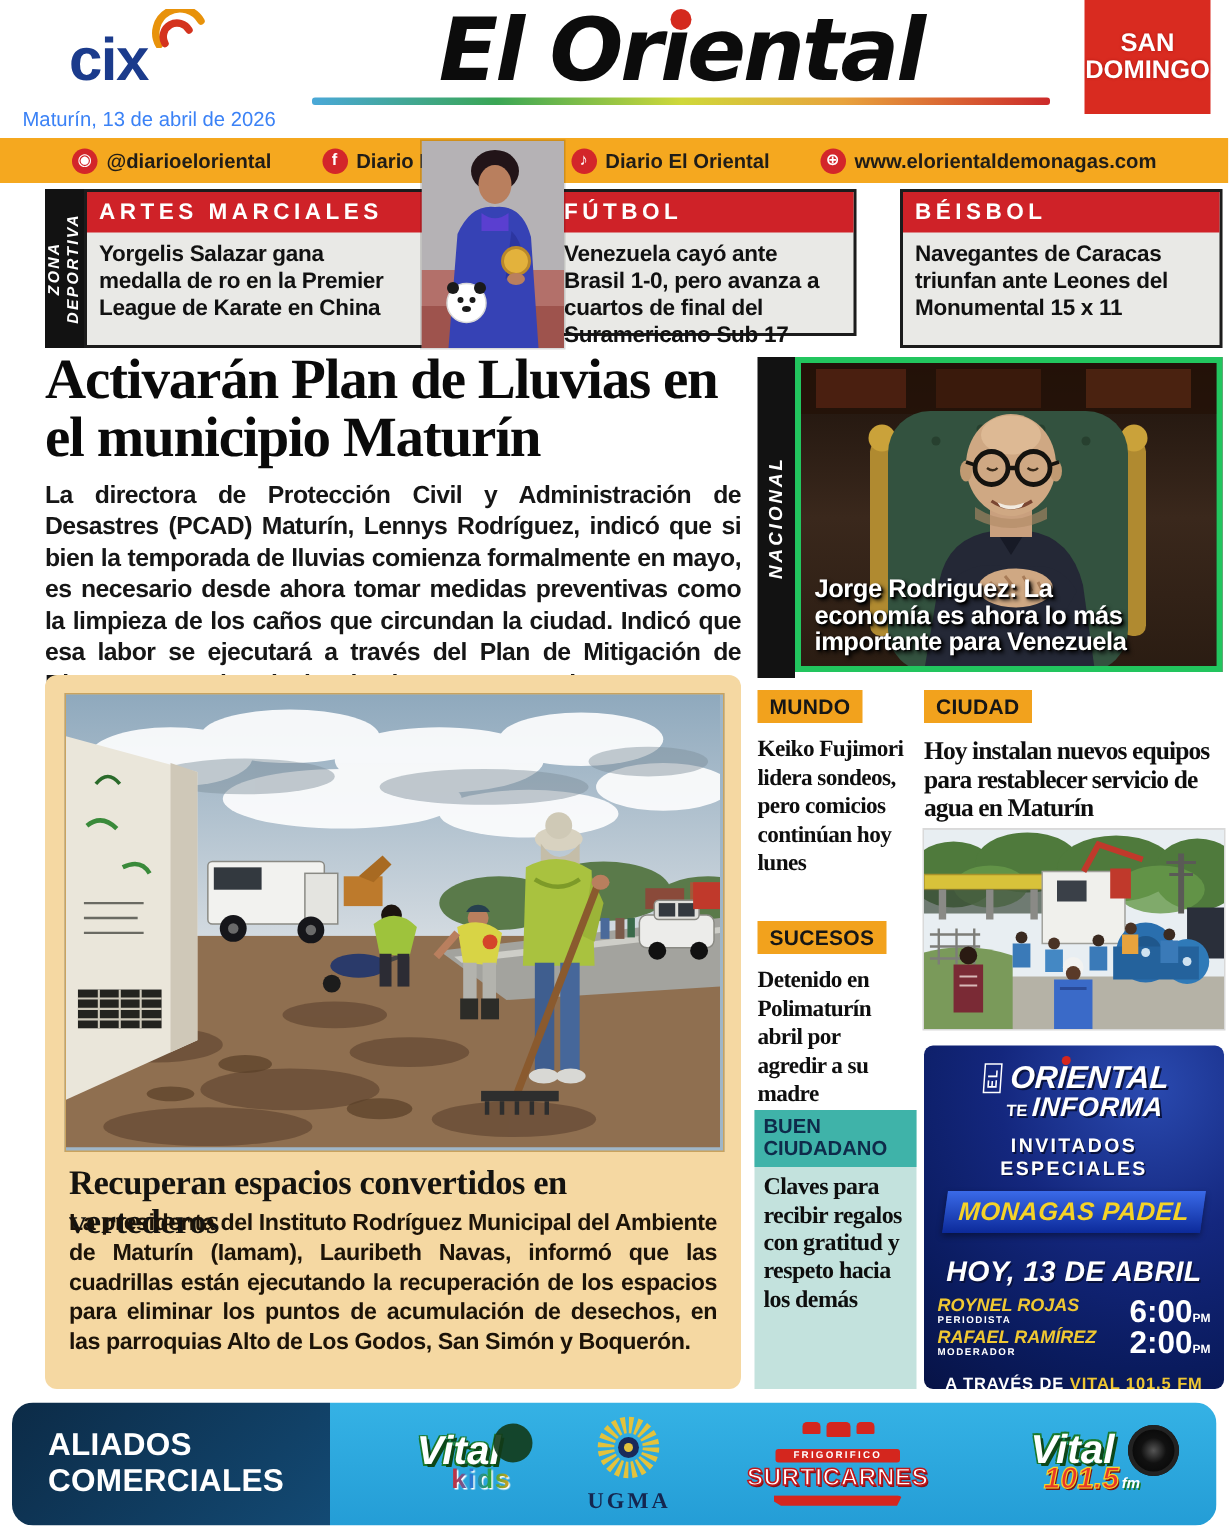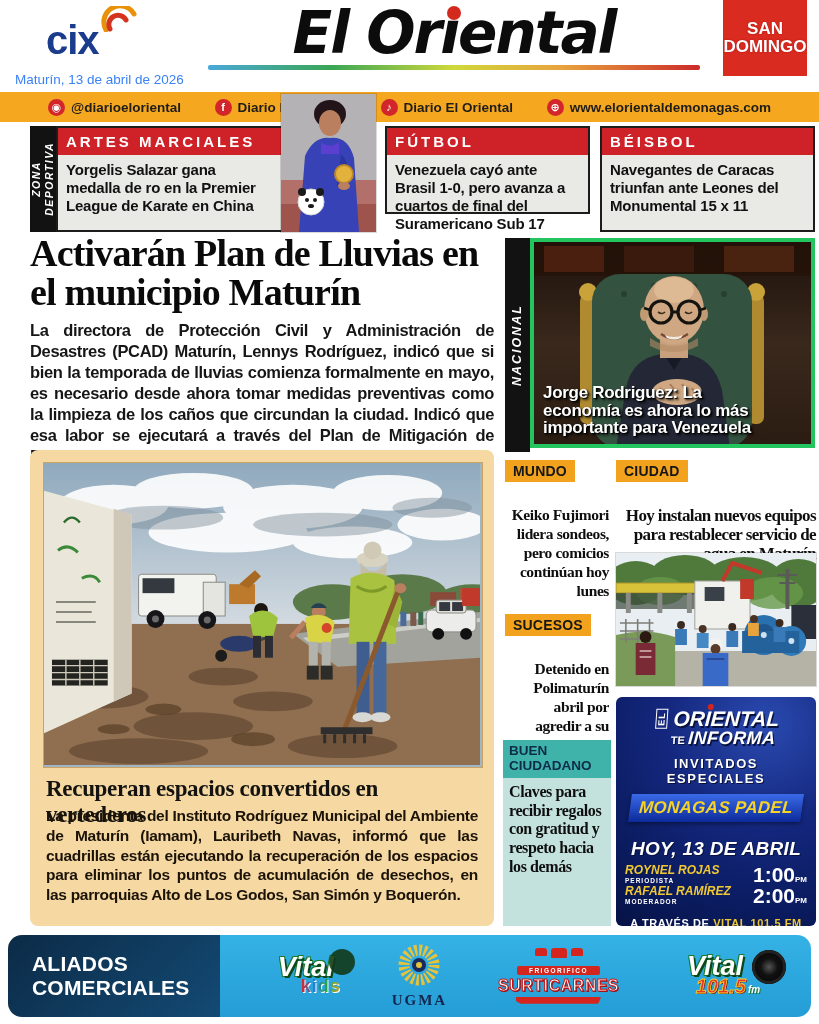--- a/index.html
+++ b/index.html
@@ -31,21 +31,21 @@
      justify-content:center;font-size:11px;font-weight:700;line-height:1;}
   .soc-label{font-size:13.5px;font-weight:800;color:#201d18;}
 
   
   .vstrip{background:#121212;display:flex;align-items:center;justify-content:center;}
   .vtext{writing-mode:vertical-rl;transform:rotate(180deg);color:#fff;font-weight:800;font-style:italic;
      font-size:10.5px;letter-spacing:1.5px;line-height:1.25;white-space:pre;text-align:center;}
   .zona{left:30px;top:126px;width:26px;height:106px;}
   .sport-box{border:2px solid #1c1c1c;background:#e9e9e6;box-sizing:border-box;}
   .sport-box1{left:56px;top:126px;width:320px;height:106px;}
-  .sport-box2{left:385px;top:126px;width:205px;height:88px;}
+  .sport-box2{left:366px;top:126px;width:205px;height:98px;}
   .sport-box3{left:600px;top:126px;width:215px;height:106px;}
   .sport-head{background:#cf2228;color:#fff;font-weight:800;font-size:15px;letter-spacing:3px;padding:5px 8px;}
   .sport-body{padding:6px 8px;font-weight:800;font-size:15px;line-height:1.2;color:#111;letter-spacing:-.2px;}
   .sport-box1 .sport-body{padding-right:102px;}
   .athlete-photo{left:281px;top:94px;width:95px;height:138px;z-index:5;box-shadow:0 0 0 1px rgba(0,0,0,.15);}
 
   
   .main-headline{left:30px;top:234px;width:464px;font-size:38px;font-weight:900;line-height:1.02;
      letter-spacing:-.8px;color:#0a0a0a;}
   .main-lead{left:30px;top:320px;width:464px;font-size:16.5px;font-weight:700;line-height:1.27;
@@ -61,21 +61,21 @@
 
   
   .tan-box{left:30px;top:450px;width:464px;height:476px;background:#f5d8a2;border-radius:8px;}
   .main-photo{position:absolute;left:13px;top:12px;width:438px;height:304px;border:1px solid #c9a35f;overflow:hidden;background:#9fb6c8;}
   .sec-headline{position:absolute;left:16px;top:326px;width:432px;font-size:23px;font-weight:900;letter-spacing:-.3px;color:#141310;}
   .sec-body{position:absolute;left:16px;top:356px;width:432px;font-size:15.5px;font-weight:700;line-height:1.28;
      letter-spacing:-.3px;text-align:justify;color:#1c1308;}
 
   
   .cat-chip{display:inline-block;background:#f2a21d;color:#161616;font-weight:800;font-size:14px;padding:3px 8px;letter-spacing:.2px;}
-  .rail-headline{margin-top:24px;font-weight:800;font-size:15.5px;line-height:1.22;letter-spacing:-.4px;color:#0e0e0e;text-align:right;}
+  .rail-headline{margin-top:9px;font-weight:800;font-size:15.5px;line-height:1.22;letter-spacing:-.4px;color:#0e0e0e;}
   .mundo-col{left:505px;top:460px;width:104px;}
   .sucesos-col{left:505px;top:614px;width:104px;}
   .buen-block{left:503px;top:740px;width:108px;height:186px;background:#c3e2dd;}
   .buen-head{background:#3fb3a9;color:#0e2b4a;font-weight:800;font-size:13.5px;line-height:1.1;padding:4px 6px;}
   .buen-headline{padding:5px 6px;font-weight:800;font-size:16px;line-height:1.18;letter-spacing:-.4px;color:#0e0e0e;}
   .ciudad-col{left:616px;top:460px;width:200px;}
   .ciudad-col .rail-headline{font-size:17px;line-height:1.12;letter-spacing:-.6px;}
   .ciudad-photo{left:616px;top:553px;width:200px;height:133px;overflow:hidden;box-shadow:0 0 0 1px rgba(0,0,0,.15);}
 
   
@@ -467,21 +467,21 @@
       </div>
       <div class="ad-invited">INVITADOS ESPECIALES</div>
       <div class="ad-guest"><span>MONAGAS PADEL</span></div>
       <div class="ad-date">HOY, 13 DE ABRIL</div>
       <div class="ad-sched">
         <div class="ad-row">
           <div>
             <div class="ad-name">ROYNEL ROJAS</div>
             <div class="ad-role">PERIODISTA</div>
           </div>
-          <div class="ad-time"><span>1:00</span><span class="ad-ampm">PM</span></div>
+          <div class="ad-time"><span>6:00</span><span class="ad-ampm">PM</span></div>
         </div>
         <div class="ad-row">
           <div>
             <div class="ad-name">RAFAEL RAMÍREZ</div>
             <div class="ad-role">MODERADOR</div>
           </div>
           <div class="ad-time"><span>2:00</span><span class="ad-ampm">PM</span></div>
         </div>
       </div>
       <div class="ad-footer"><span class="fp">A TRAVÉS DE </span><span class="fs">VITAL 101.5 FM</span></div>

